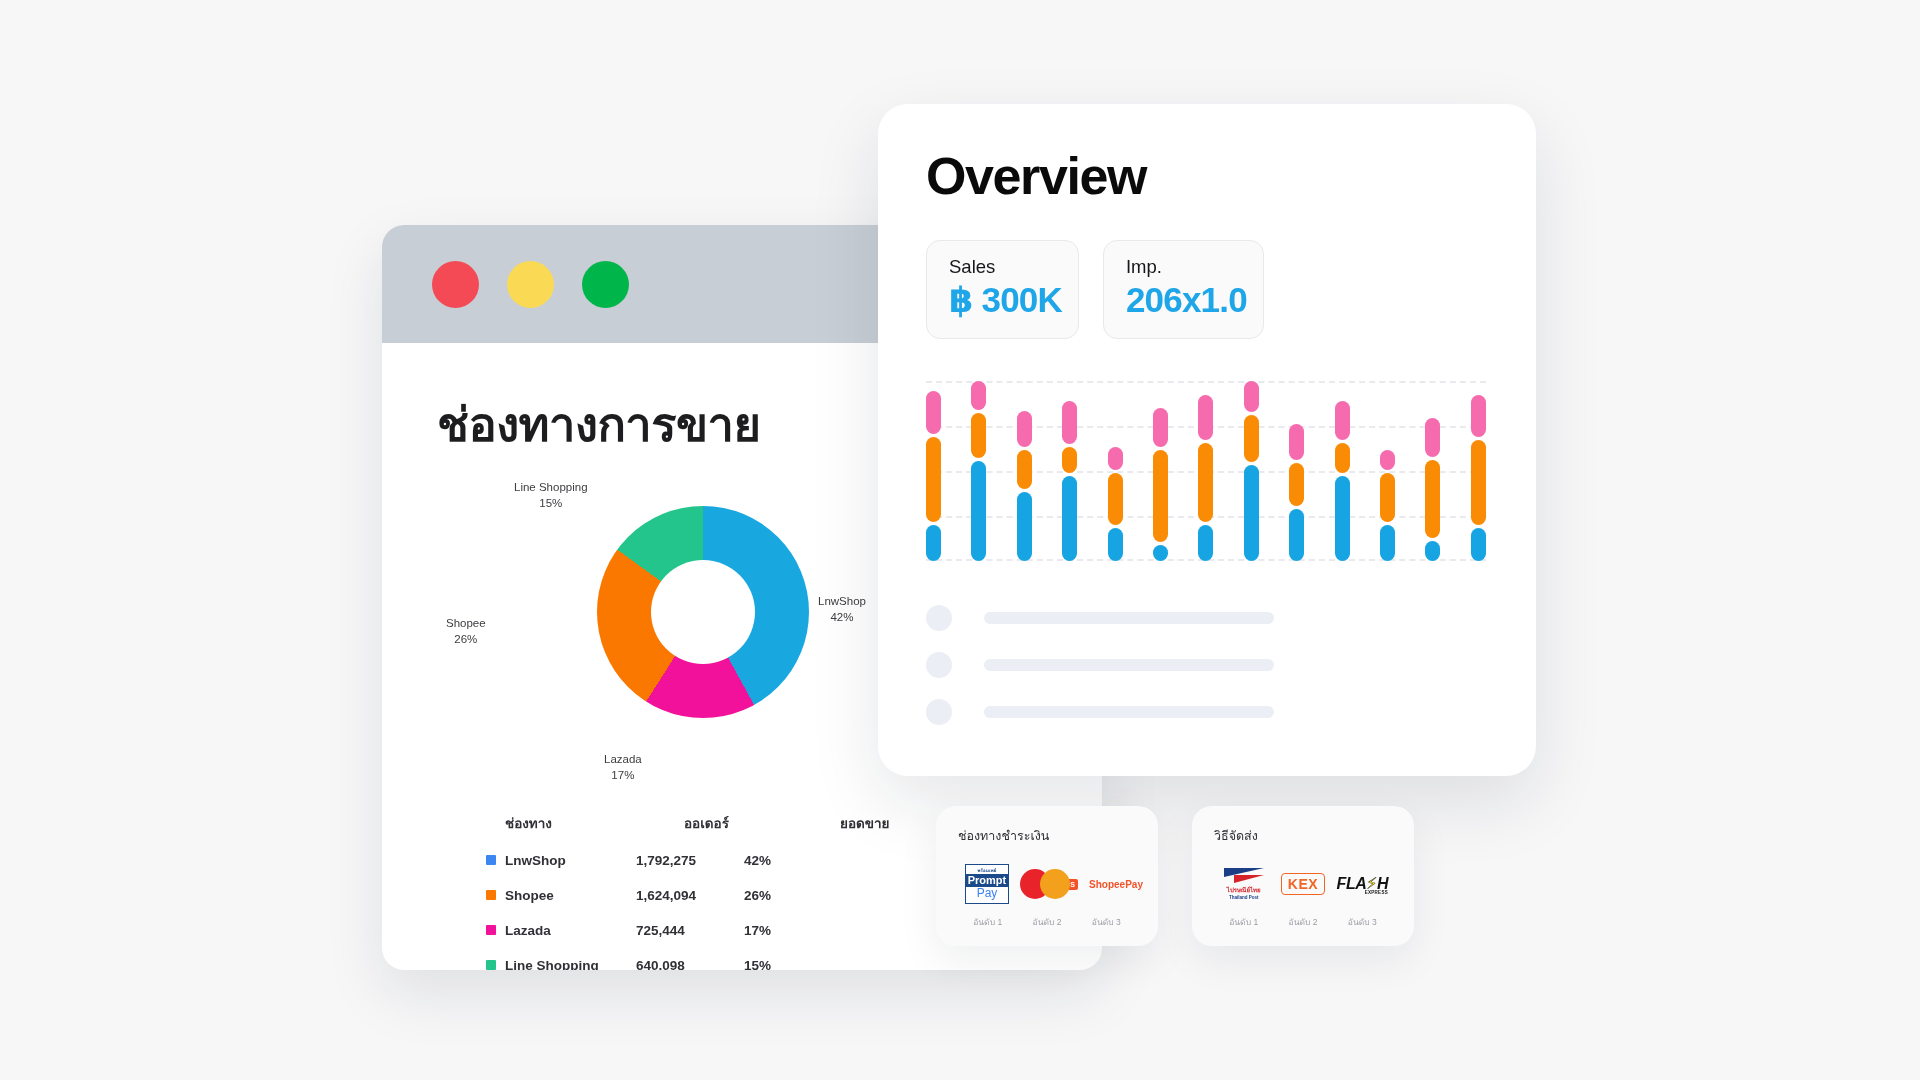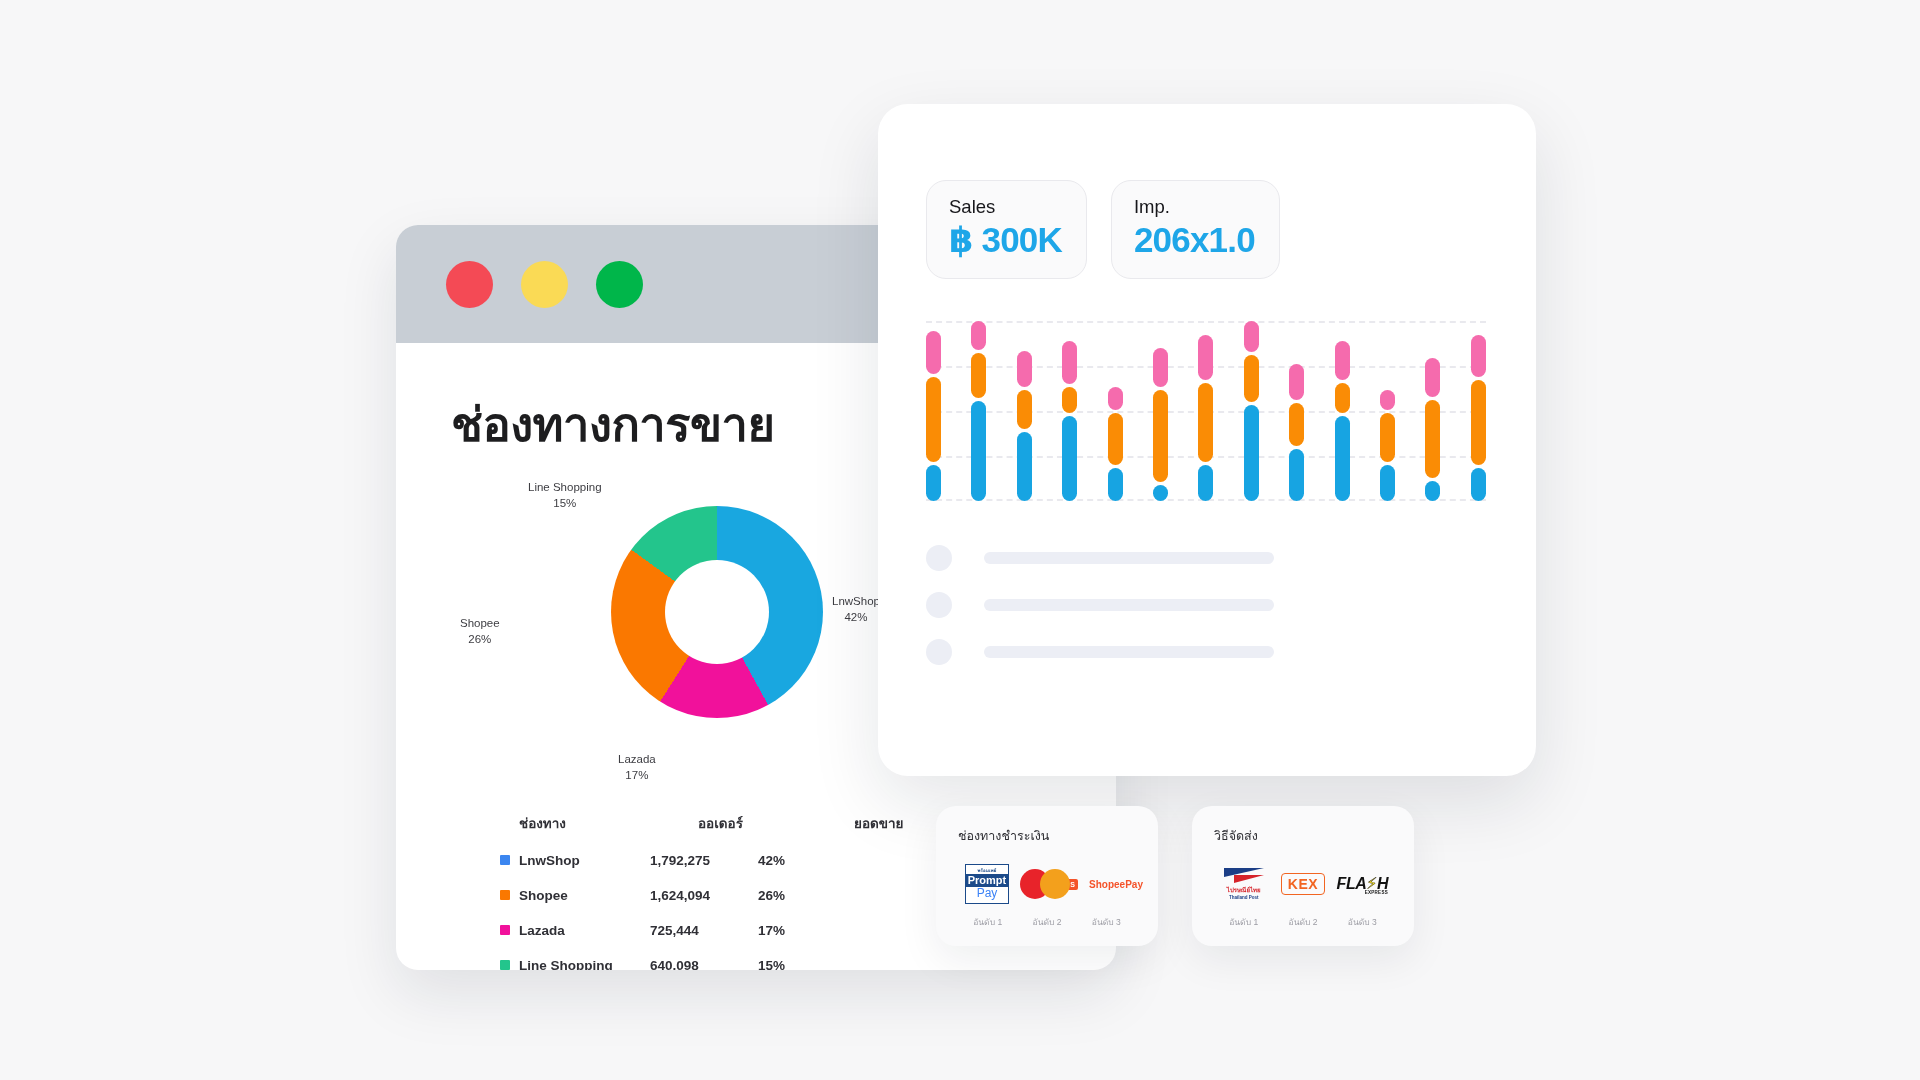--- a/index.html
+++ b/index.html
@@ -6,21 +6,21 @@
   html, body {
     width: 1920px; height: 1080px;
     background: #f7f7f8;
     font-family: "Liberation Sans", "DejaVu Sans", sans-serif;
     overflow: hidden;
   }
   #stage { position: relative; width: 1920px; height: 1080px; }
 
   
   #browser-window {
-    position: absolute; left: 396px; top: 225px;
+    position: absolute; left: 382px; top: 225px;
     width: 720px; height: 745px;
     border-radius: 22px;
     background: #ffffff;
     box-shadow: 0 24px 60px rgba(20,28,45,0.10);
     overflow: hidden;
   }
   #browser-titlebar {
     height: 118px; background: #c8ced5;
     display: flex; align-items: center; padding-left: 50px; gap: 28px;
   }
@@ -75,22 +75,22 @@
     background: #fff; border-radius: 30px;
     box-shadow: 0 26px 70px rgba(20,28,45,0.11);
     padding: 42px 48px;
   }
   #overview-title {
     font-size: 52px; font-weight: 800; color: #0a0a0a;
     letter-spacing: -1.4px;
   }
   #stat-cards { display: flex; gap: 24px; margin-top: 34px; }
   .stat-card {
-    border: 1px solid #e9e9ed; border-radius: 20px;
-    background: #fafafb; padding: 15px 24px 18px 22px;
+    border: 1px solid #e9e9ed; border-radius: 14px;
+    background: #fafafb; padding: 15px 16px 18px 22px;
     min-width: 130px;
   }
   .stat-label { font-size: 18.5px; color: #17171b; font-weight: 400; }
   .stat-value {
     font-size: 35px; font-weight: 700; color: #1ea6e8;
     letter-spacing: -0.8px; margin-top: 2px; white-space: nowrap;
   }
 
   
   #bar-chart {
@@ -240,20 +240,21 @@
               </span>
               <span class="col-ord">640,098</span>
               <span class="col-amt">15%</span>
             </div>
           </div>
       </div>
     </div>
   </div>
 
   <div id="overview-panel">
+    <div id="overview-title">Overview</div>
 
     <div id="stat-cards">
         <div class="stat-card">
           <div class="stat-label">Sales</div>
           <div class="stat-value" style="color: rgb(30, 166, 232);">฿ 300K</div>
         </div>
         <div class="stat-card">
           <div class="stat-label">Imp.</div>
           <div class="stat-value" style="color: rgb(30, 166, 232);">206x1.0</div>
         </div>

